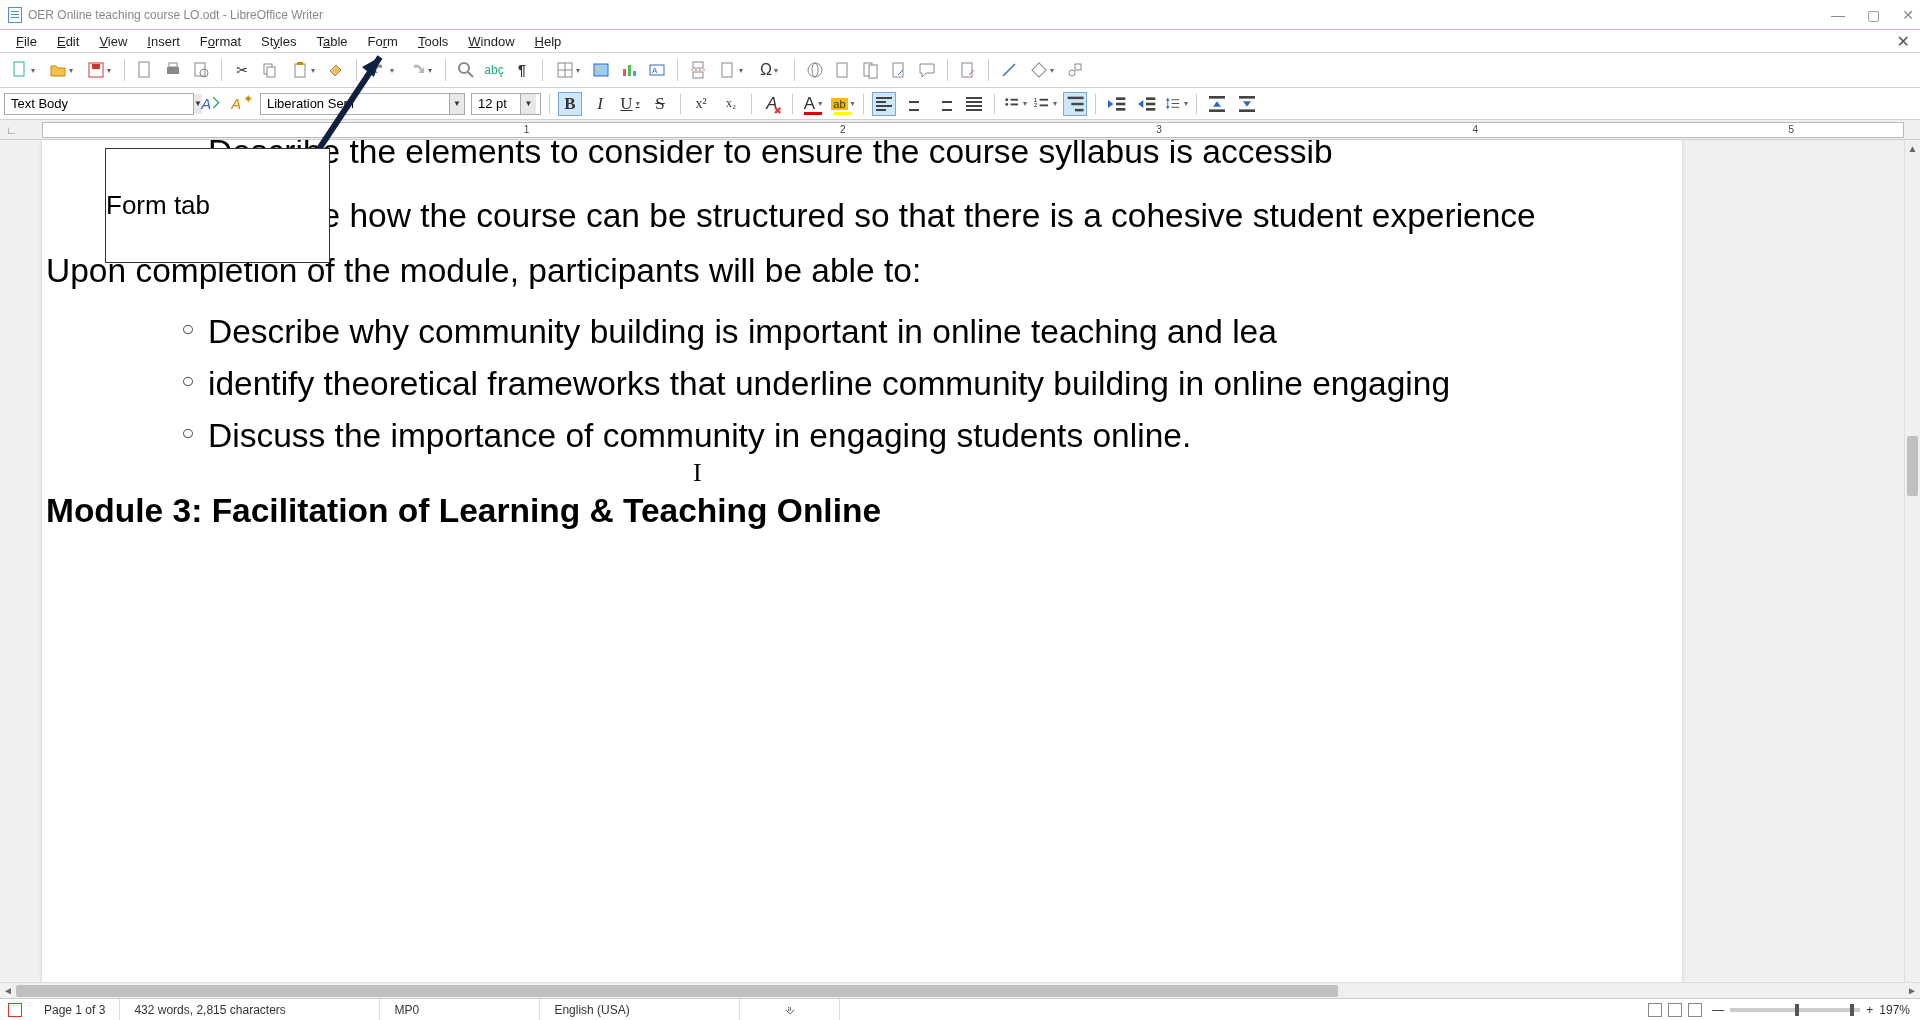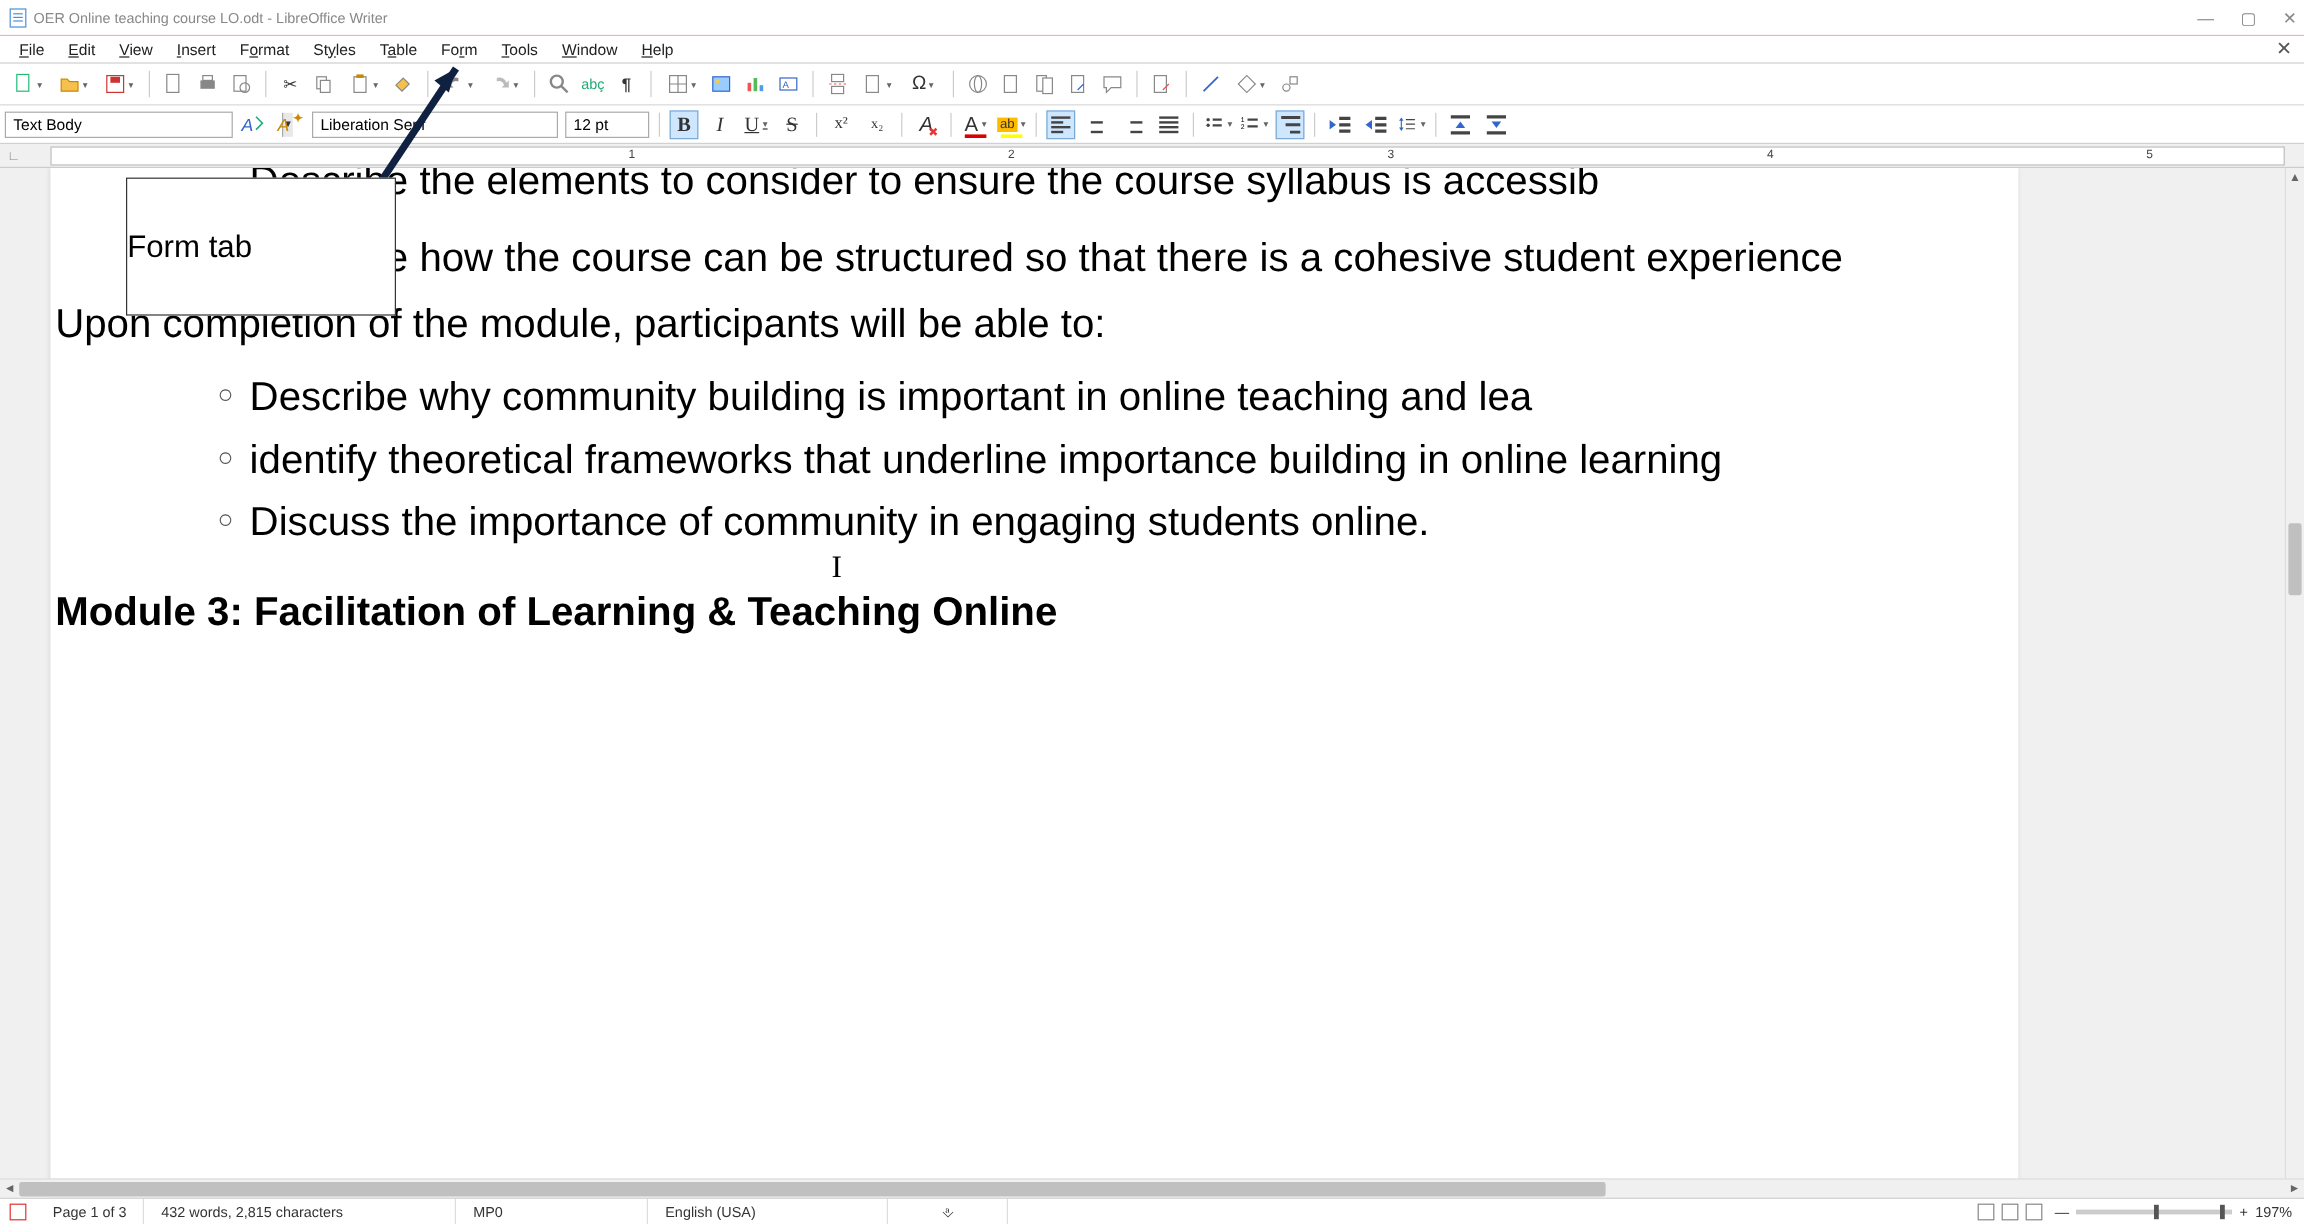--- a/index.html
+++ b/index.html
@@ -17,21 +17,21 @@
 .menubar .close-doc { position: absolute; right: 10px; font-size: 16px; color: #555; }
 
 .toolbar { height: 36px; border-top: 1px solid #d0d0d0; border-bottom: 1px solid #d0d0d0; display: flex; align-items: center; padding: 0 6px; gap: 4px; background: #fff; }
 .tbtn { width: 24px; height: 24px; display: flex; align-items: center; justify-content: center; color: #333; font-size: 14px; }
 .tbtn.drop::after { content: "▾"; font-size: 8px; color: #666; margin-left: 2px; }
 .tbtn.drop { width: 34px; }
 .sep { width: 1px; height: 22px; background: #ccc; margin: 0 4px; }
 .tbtn svg { width: 18px; height: 18px; }
 
 .format-bar { height: 32px; border-bottom: 1px solid #d0d0d0; display: flex; align-items: center; padding: 0 4px; gap: 6px; background: #fff; font-size: 13px; }
-.combo { display: flex; align-items: center; border: 1px solid #aaa; height: 22px; background: #fff; gap: 42px; }
+.combo { display: flex; align-items: center; border: 1px solid #aaa; height: 22px; background: #fff; }
 .combo input { border: none; outline: none; padding: 0 6px; font-size: 13px; height: 100%; background: transparent; }
 .combo .arrow { width: 16px; height: 100%; background: #e8e8e8; border-left: 1px solid #aaa; display: flex; align-items: center; justify-content: center; font-size: 8px; color: #333; }
 .fbtn { min-width: 24px; height: 24px; display: flex; align-items: center; justify-content: center; font-family: "Times New Roman", serif; font-size: 17px; color: #333; position: relative; }
 .fbtn.active { background: #cfe6ff; border: 1px solid #7aaad4; }
 .fbtn.bold { font-weight: bold; }
 .fbtn.italic { font-style: italic; }
 .fbtn.ul-f { text-decoration: underline; }
 .fbtn.strike { text-decoration: line-through; }
 .fbtn .bar-under { position: absolute; bottom: 1px; left: 3px; right: 3px; height: 3px; }
 .fbtn.drop::after { content: "▾"; font-size: 8px; color: #666; margin-left: 3px; }
@@ -460,21 +460,21 @@
         <div class="bullet">○</div>
         <div class="litext">Describe how the course can be structured so that there is a cohesive student experience</div>
       </div>
       <p class="intro">Upon completion of the module, participants will be able to:</p>
       <div class="li">
         <div class="bullet">○</div>
         <div class="litext">Describe why community building is important in online teaching and lea</div>
       </div>
       <div class="li">
         <div class="bullet">○</div>
-        <div class="litext">identify theoretical frameworks that underline importance building in online learning</div>
+        <div class="litext">identify theoretical frameworks that underline community building in online engaging</div>
       </div>
       <div class="li">
         <div class="bullet">○</div>
         <div class="litext">Discuss the importance of community in engaging students online.</div>
       </div>
       <h2 class="mod last">Module 3: Facilitation of Learning &amp; Teaching Online</h2>
     </div>
   </div>
 
   <span class="text-cursor" style="left:693px; top:318px;">I</span>

